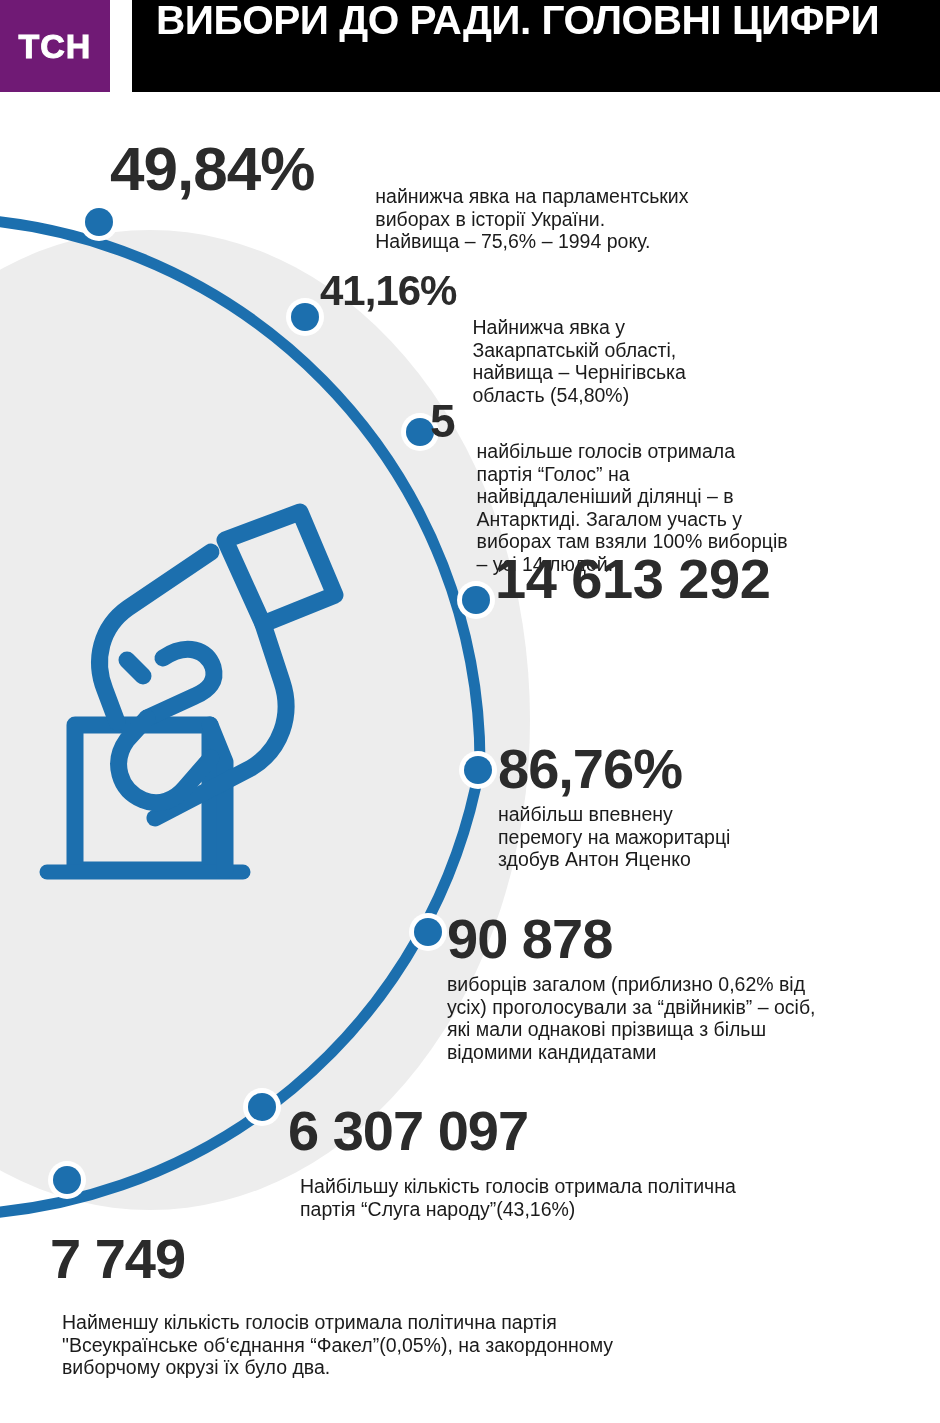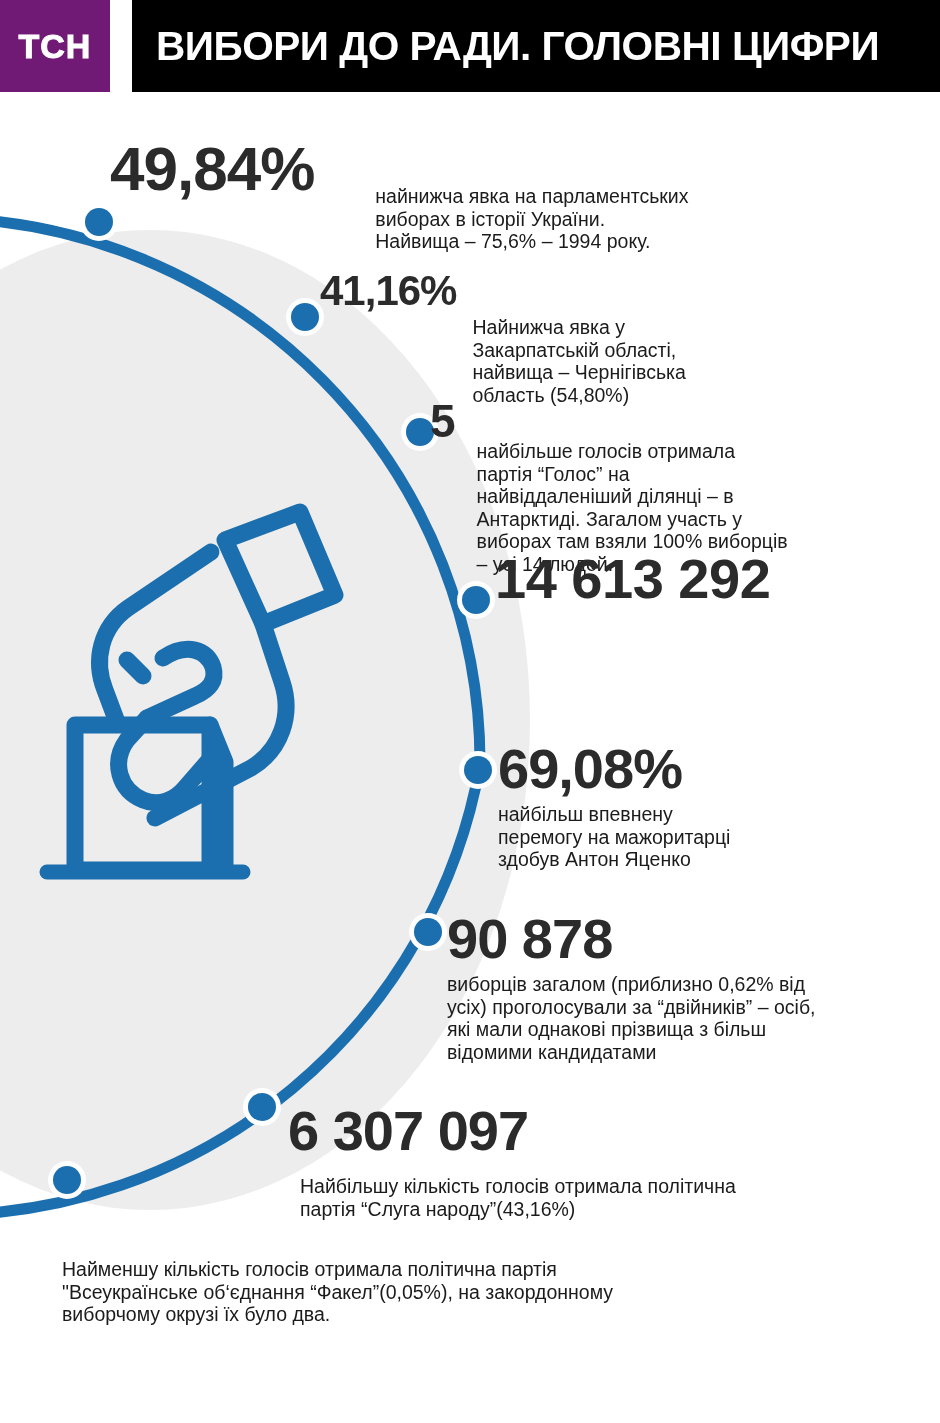--- a/index.html
+++ b/index.html
@@ -28,21 +28,21 @@
     font-family:"Liberation Sans", sans-serif;
     font-weight:bold;
     font-size:34px;
     letter-spacing:1px;
     line-height:1;
     -webkit-text-stroke:1px #ffffff;
   }
   .title-bar {
     flex:1; height:92px;
     background:#000000;
-    display:flex; align-items:center;
+    display:flex; align-items:flex-start;
     padding-left:24px;
     margin-left:22px;
   }
   .title-text {
     color:#ffffff;
     font-family:"Liberation Sans", sans-serif;
     font-weight:bold;
     font-size:41px;
     letter-spacing:-0.5px;
     line-height:1;
@@ -208,37 +208,38 @@
 виборах там взяли 100% виборців
 –  усі 14 людей.</div>
   </div>
 </div>
 
 <div class="stat" id="s4">
   <div class="num">14 613 292</div>
 </div>
 
 <div class="stat" id="s5">
-  <div class="num">69,08%</div>
+  <div class="num">86,76%</div>
   <div class="desc">найбільш впевнену
 перемогу на мажоритарці
 здобув Антон Яценко</div>
 </div>
 
 <div class="stat" id="s6">
   <div class="num">90 878</div>
   <div class="desc">виборців загалом (приблизно 0,62% від
 усіх) проголосували за “двійників” – осіб,
 які мали однакові прізвища з більш
 відомими кандидатами</div>
 </div>
 
 <div class="stat" id="s7">
   <div class="num">6 307 097</div>
   <div class="desc">Найбільшу кількість голосів отримала політична
 партія “Слуга народу”(43,16%)</div>
 </div>
 
 <div class="stat" id="s8">
+  <div class="num">7 749</div>
   <div class="desc">Найменшу кількість голосів отримала політична партія
 "Всеукраїнське об‘єднання “Факел”(0,05%), на закордонному
 виборчому окрузі  їх було два.</div>
 </div>
 
 </body></html>

